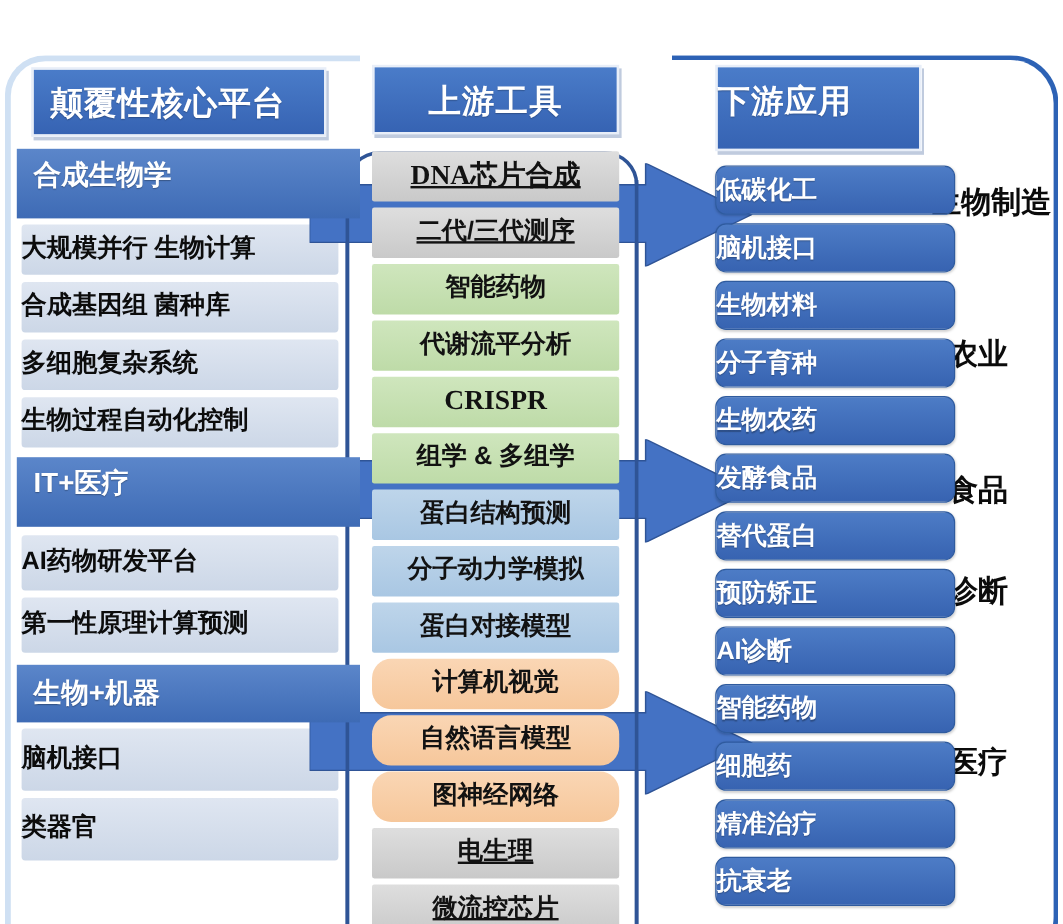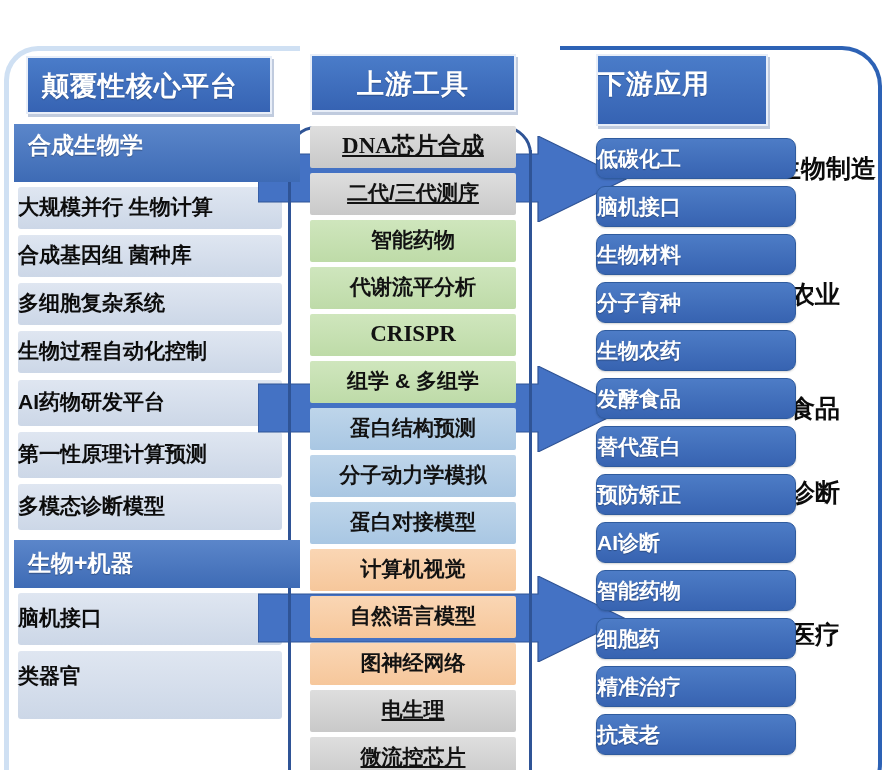--- a/index.html
+++ b/index.html
@@ -111,21 +111,21 @@
     color: #121212;
     text-align: center;
     margin: 0 0 5px 0;
     border-radius: 2px;
     position: relative;
     z-index: 6;
   }
   .mrow.gray   { background: linear-gradient(180deg,#dedede 0%, #c9c9c9 100%); text-decoration: underline; }
   .mrow.green  { background: linear-gradient(180deg,#cfe6bd 0%, #bedba8 100%); }
   .mrow.blue   { background: linear-gradient(180deg,#bed5ea 0%, #a9c7e3 100%); }
-  .mrow.orange { background: linear-gradient(180deg,#fad6b4 0%, #f6c79b 100%); }
+  .mrow.orange { background: linear-gradient(180deg,#fad6b4 0%, #f6c79b 100%); border-radius: 16px; }
   .mrow.serif  { font-family: "Liberation Serif","DejaVu Serif",serif; font-size: 23px; }
 
   
   .rrow {
     box-sizing: border-box;
     height: 41px;
     line-height: 39px;
     font-size: 21px;
     font-weight: bold;
     color: #ffffff;
@@ -195,27 +195,27 @@
 
   <div class="col col-left">
     <div class="hdr hdr-left">颠覆性核心平台</div>
 
     <div class="secbar wide">合成生物学</div>
     <div class="lrow">大规模并行 生物计算</div>
     <div class="lrow">合成基因组 菌种库</div>
     <div class="lrow">多细胞复杂系统</div>
     <div class="lrow">生物过程自动化控制</div>
 
+    <div class="secbar wide2" style="margin-top:8px;">IT+医疗</div>
     <div class="lrow tall" style="margin-top:7px;">AI药物研发平台</div>
     <div class="lrow tall">第一性原理计算预测</div>
-    <div class="lrow tall">多模态诊断模型</div>
 
     <div class="secbar wide2" style="margin-top:10px;height:48px;line-height:46px;">生物+机器</div>
     <div class="lrow" style="height:52px;line-height:50px;margin-top:4px;">脑机接口</div>
-    <div class="lrow" style="height:68px;line-height:50px;">类器官</div>
+    <div class="lrow" style="height:52px;line-height:50px;">类器官</div>
   </div>
 
   <div class="col col-mid">
     <div class="hdr hdr-mid">上游工具</div>
 
     <div class="mrow gray serif">DNA芯片合成</div>
     <div class="mrow gray">二代/三代测序</div>
     <div class="mrow green">智能药物</div>
     <div class="mrow green">代谢流平分析</div>
     <div class="mrow green serif">CRISPR</div>

